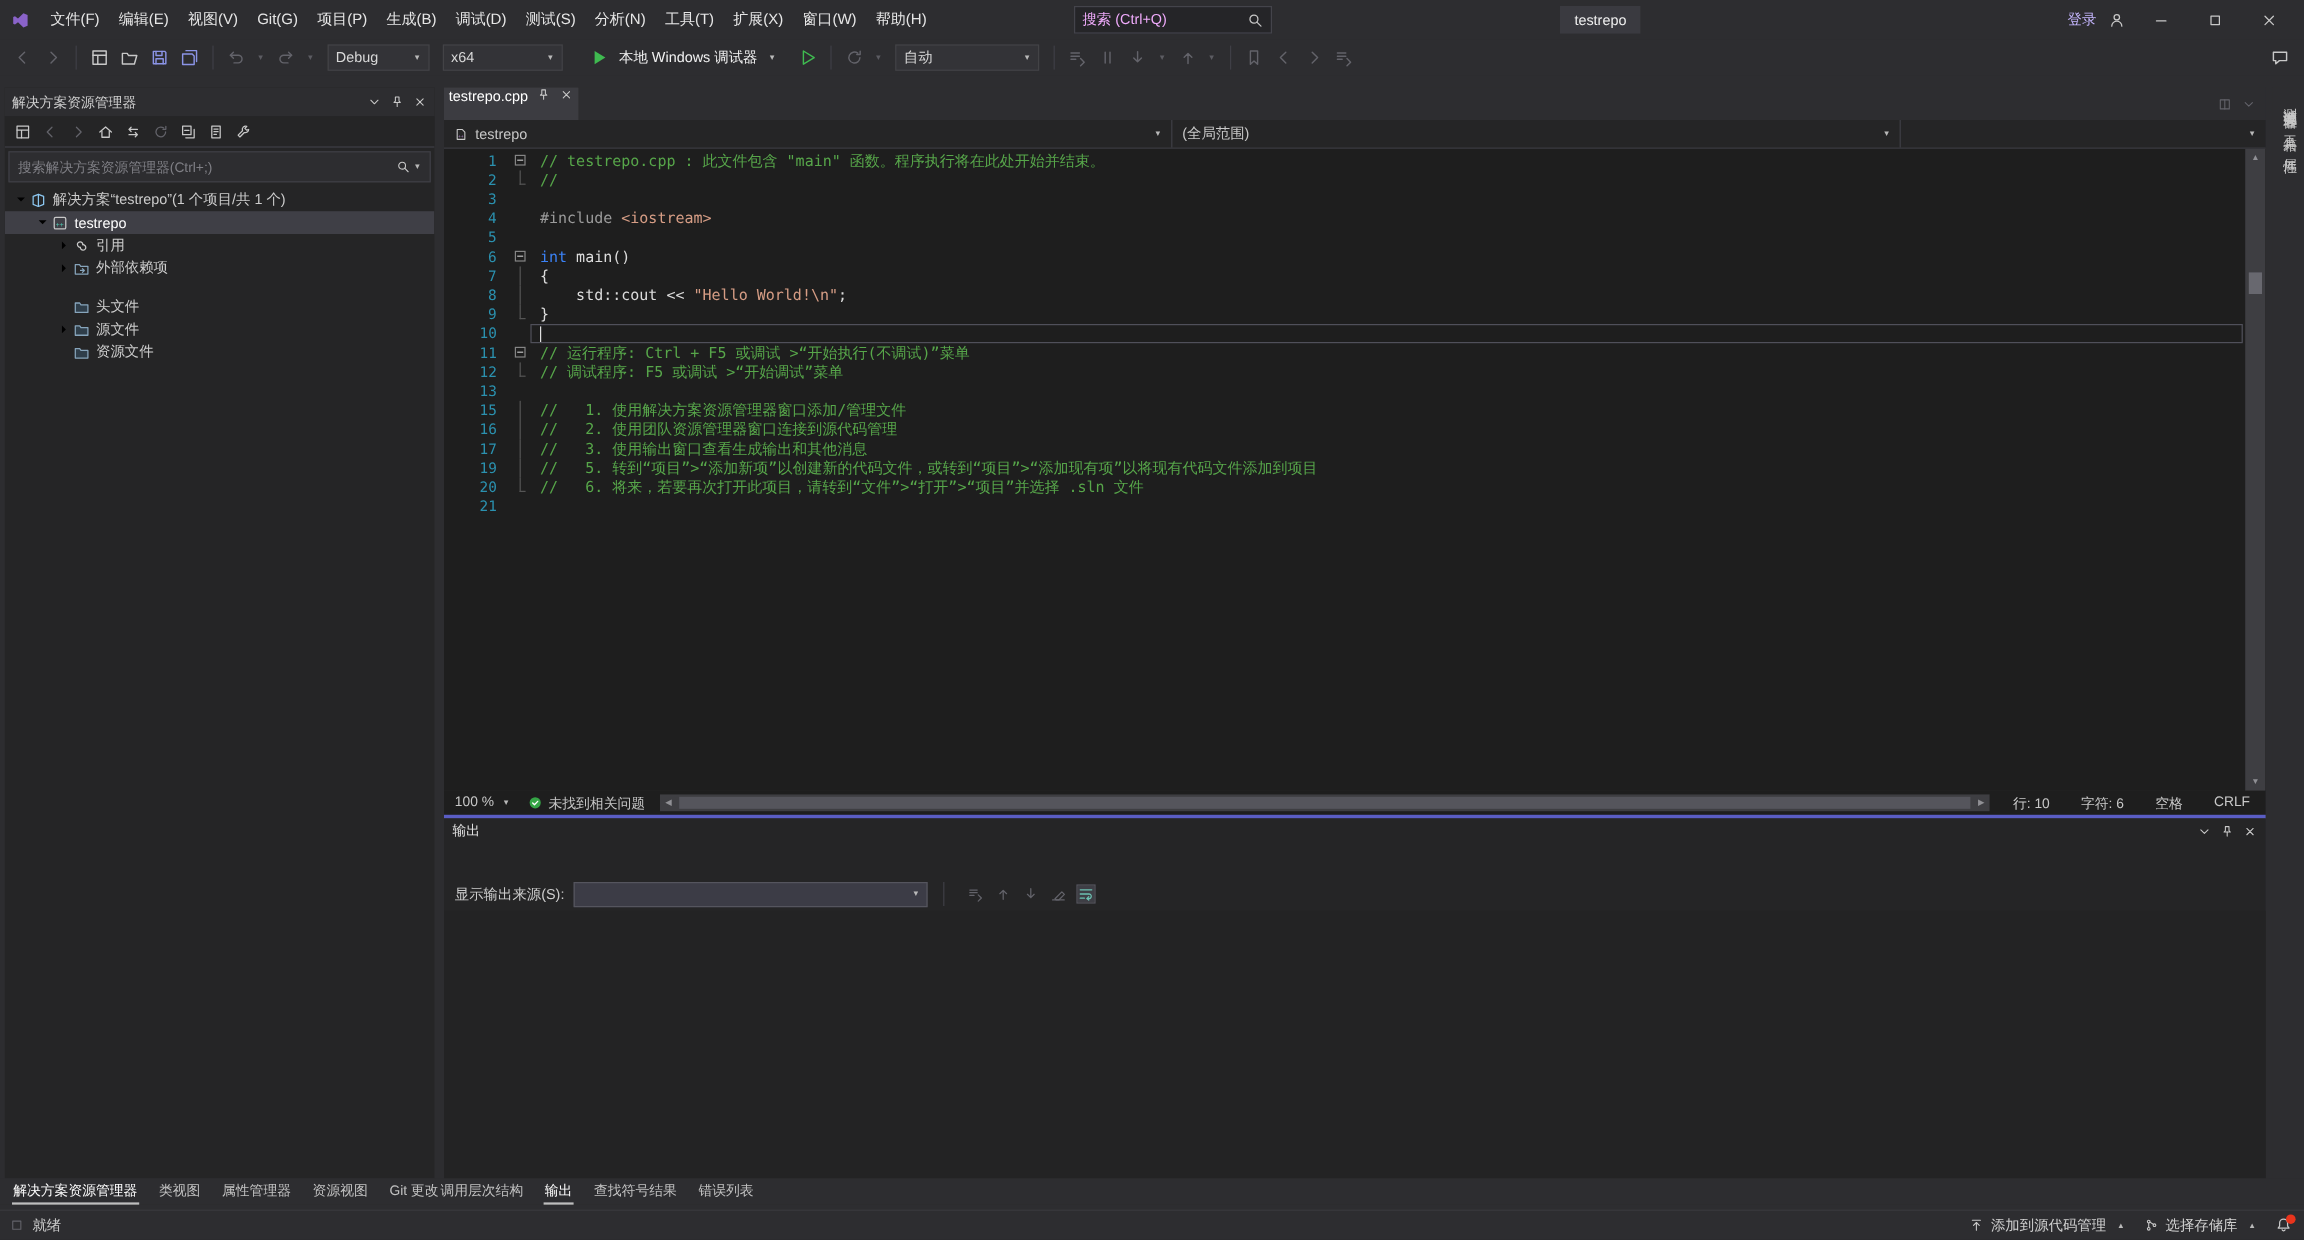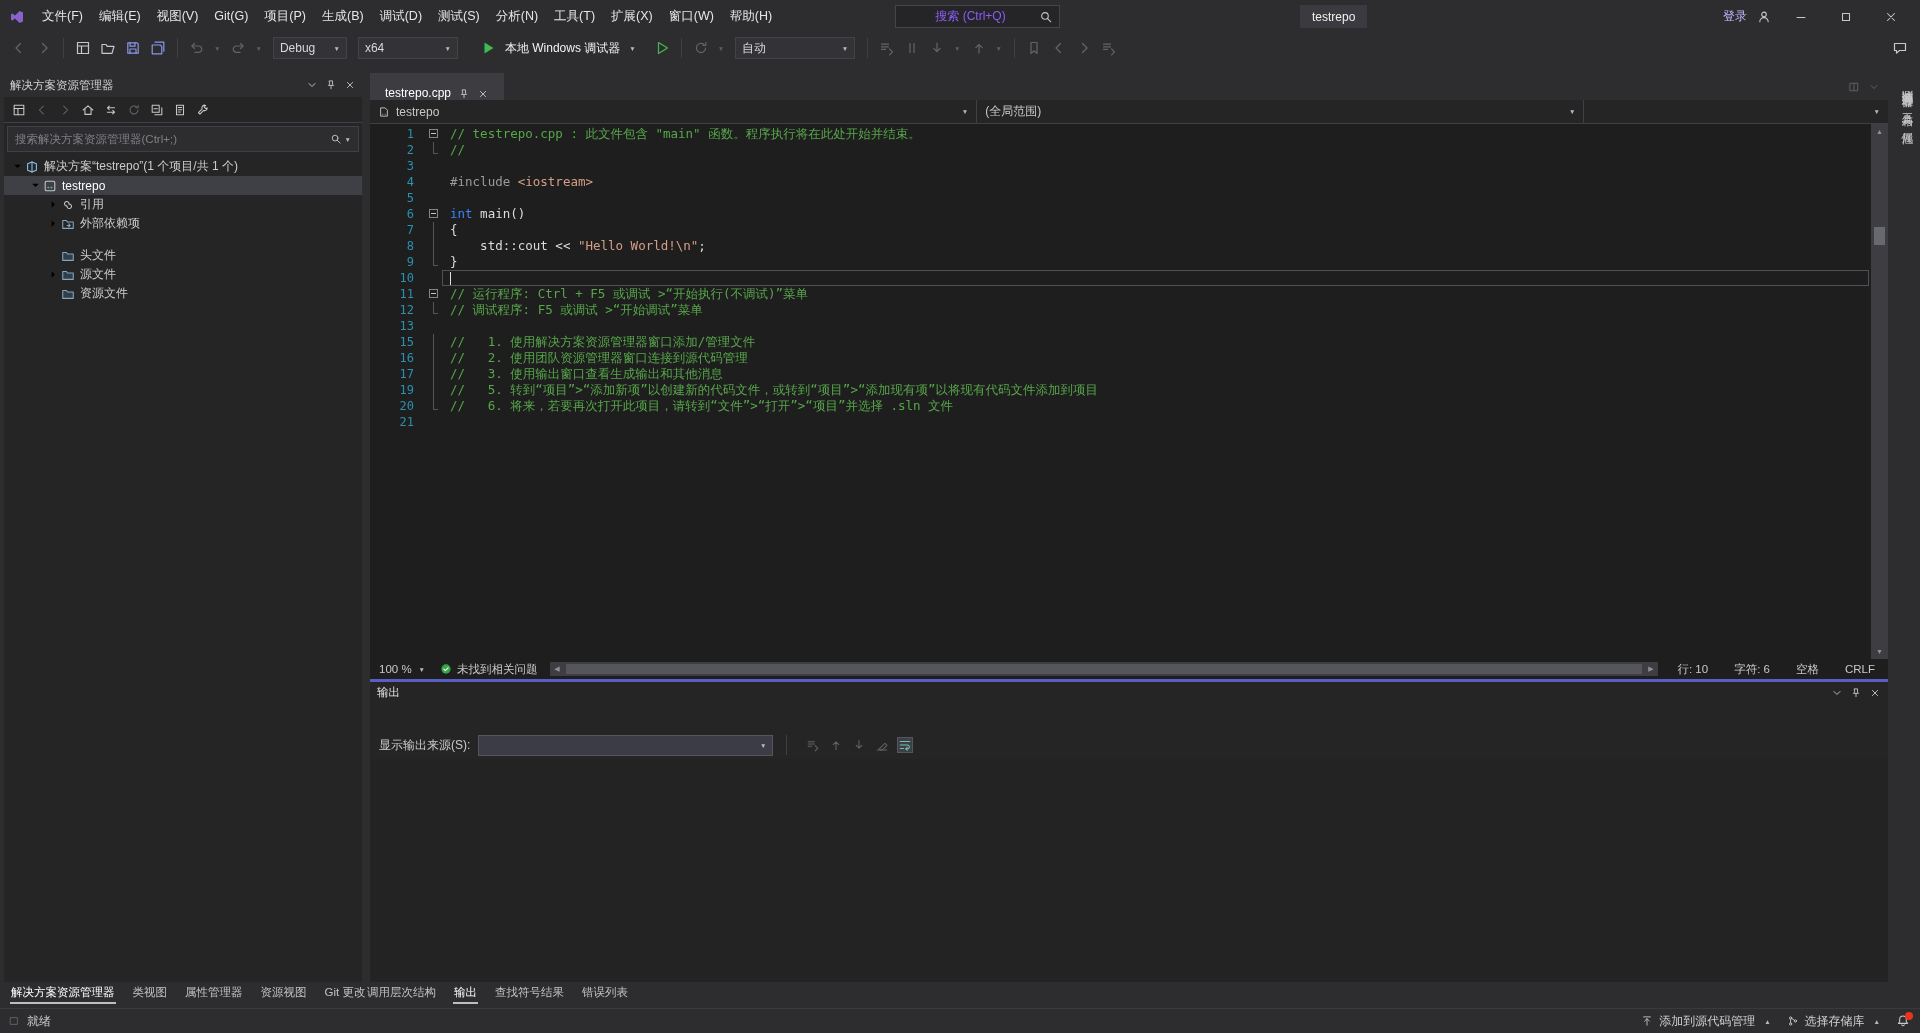--- a/index.html
+++ b/index.html
@@ -18,21 +18,21 @@
   .caret{font-size:6.5px;color:#b9b9b9;margin-left:3px;flex:none;}
   .caret.dimc{color:#5c5c62;margin-right:4px;}
   .tsep{width:1px;height:20px;background:#3f3f46;margin:0 5px;flex:none;}
 
   
   .titlebar{height:33px;background:#2d2d30;display:flex;align-items:center;position:relative;flex:none;}
   .vs-logo{width:34px;display:flex;justify-content:center;}
   .menubar{display:flex;align-items:center;}
   .menu-item{padding:0 8px;line-height:33px;font-size:12.5px;color:#e6e6e6;cursor:default;}
   .tb-search{position:absolute;left:895px;top:5px;width:165px;height:23px;background:#252528;border:1px solid #44444b;
-    display:flex;align-items:center;padding:0 6px;color:#8b5cf6;font-size:12px;text-align:center;}
+    display:flex;align-items:center;padding:0 6px;color:#f0abfc;font-size:12px;}
   .tb-search .ph{flex:1;}
   .doc-chip{position:absolute;left:1300px;top:5px;height:23px;background:#3a3a40;color:#f0f0f0;
     display:flex;align-items:center;padding:0 12px;font-size:12px;}
   .tb-right{margin-left:auto;display:flex;align-items:center;height:100%;}
   .signin{color:#c4b5fd;margin-right:10px;font-size:12px;}
   .tb-right .icon{margin-right:14px;}
   .winbtn{width:45px;height:100%;display:flex;align-items:center;justify-content:center;color:#cfcfcf;}
 
   
   .toolbar{height:30px;background:#2d2d30;display:flex;align-items:center;padding-left:8px;gap:3px;flex:none;}
@@ -58,21 +58,21 @@
   .tree-row{height:19px;display:flex;align-items:center;white-space:nowrap;cursor:default;}
   .tree-row.selected{background:#3f3f46;}
   .tree-row .expander{width:15px;height:15px;display:inline-flex;align-items:center;justify-content:center;color:#b9b9b9;flex:none;}
   .tree-row .icon{margin-right:5px;}
   .tree-label{font-size:12px;color:#cccccc;}
   .tree-row.selected .tree-label{color:#ffffff;}
 
   
   .center{flex:1;display:flex;flex-direction:column;min-width:0;min-height:0;}
   .tab-row{height:27px;background:#2d2d30;display:flex;align-items:flex-end;flex:none;}
-  .doc-tab{height:27px;background:#3c3c41;color:#ffffff;display:flex;align-items:flex-end;gap:7px;padding:0 15px;font-size:12px;}
+  .doc-tab{height:27px;background:#3c3c41;color:#ffffff;display:flex;align-items:flex-start;gap:7px;padding:0 4px;font-size:12px;}
   .tab-row-right{margin-left:auto;display:flex;align-items:center;gap:8px;padding-right:8px;height:100%;}
   .crumbs{height:24px;background:#252526;border-bottom:1px solid #3f3f46;display:flex;align-items:center;flex:none;}
   .crumb{height:100%;display:flex;align-items:center;padding:0 8px;border-right:1px solid #3f3f46;color:#c8c8c8;font-size:12px;gap:6px;}
   .crumb .grow{flex:1;}
   .crumb1{width:40%;}
   .crumb2{width:40%;}
   .crumb3{flex:1;border-right:none;}
 
   
   .code-area{flex:1;position:relative;background:#1e1e1e;min-height:0;overflow:hidden;}
@@ -253,21 +253,21 @@
         </svg>
       </span>
       <span class="caret dimc">▼</span>
     <span class="icon dim">
         <svg viewBox="0 0 16 16">
           <path d="M10.5 3.5L13 6l-2.5 2.5"></path>
           <path d="M13 6H6.5a3.2 3.2 0 1 0 0 6.4H10"></path>
         </svg>
       </span>
       <span class="caret dimc">▼</span>
-    <div class="combo" style="width:74px">
+    <div class="combo" style="width:85px">
       <span class="combo-text">Debug</span>
         <span class="caret">▼</span>
     </div>
     <div class="combo" style="width:100px">
       <span class="combo-text">x64</span>
         <span class="caret">▼</span>
     </div>
     <div class="runbtn">
       <span class="icon">
           <svg viewBox="0 0 16 16">

